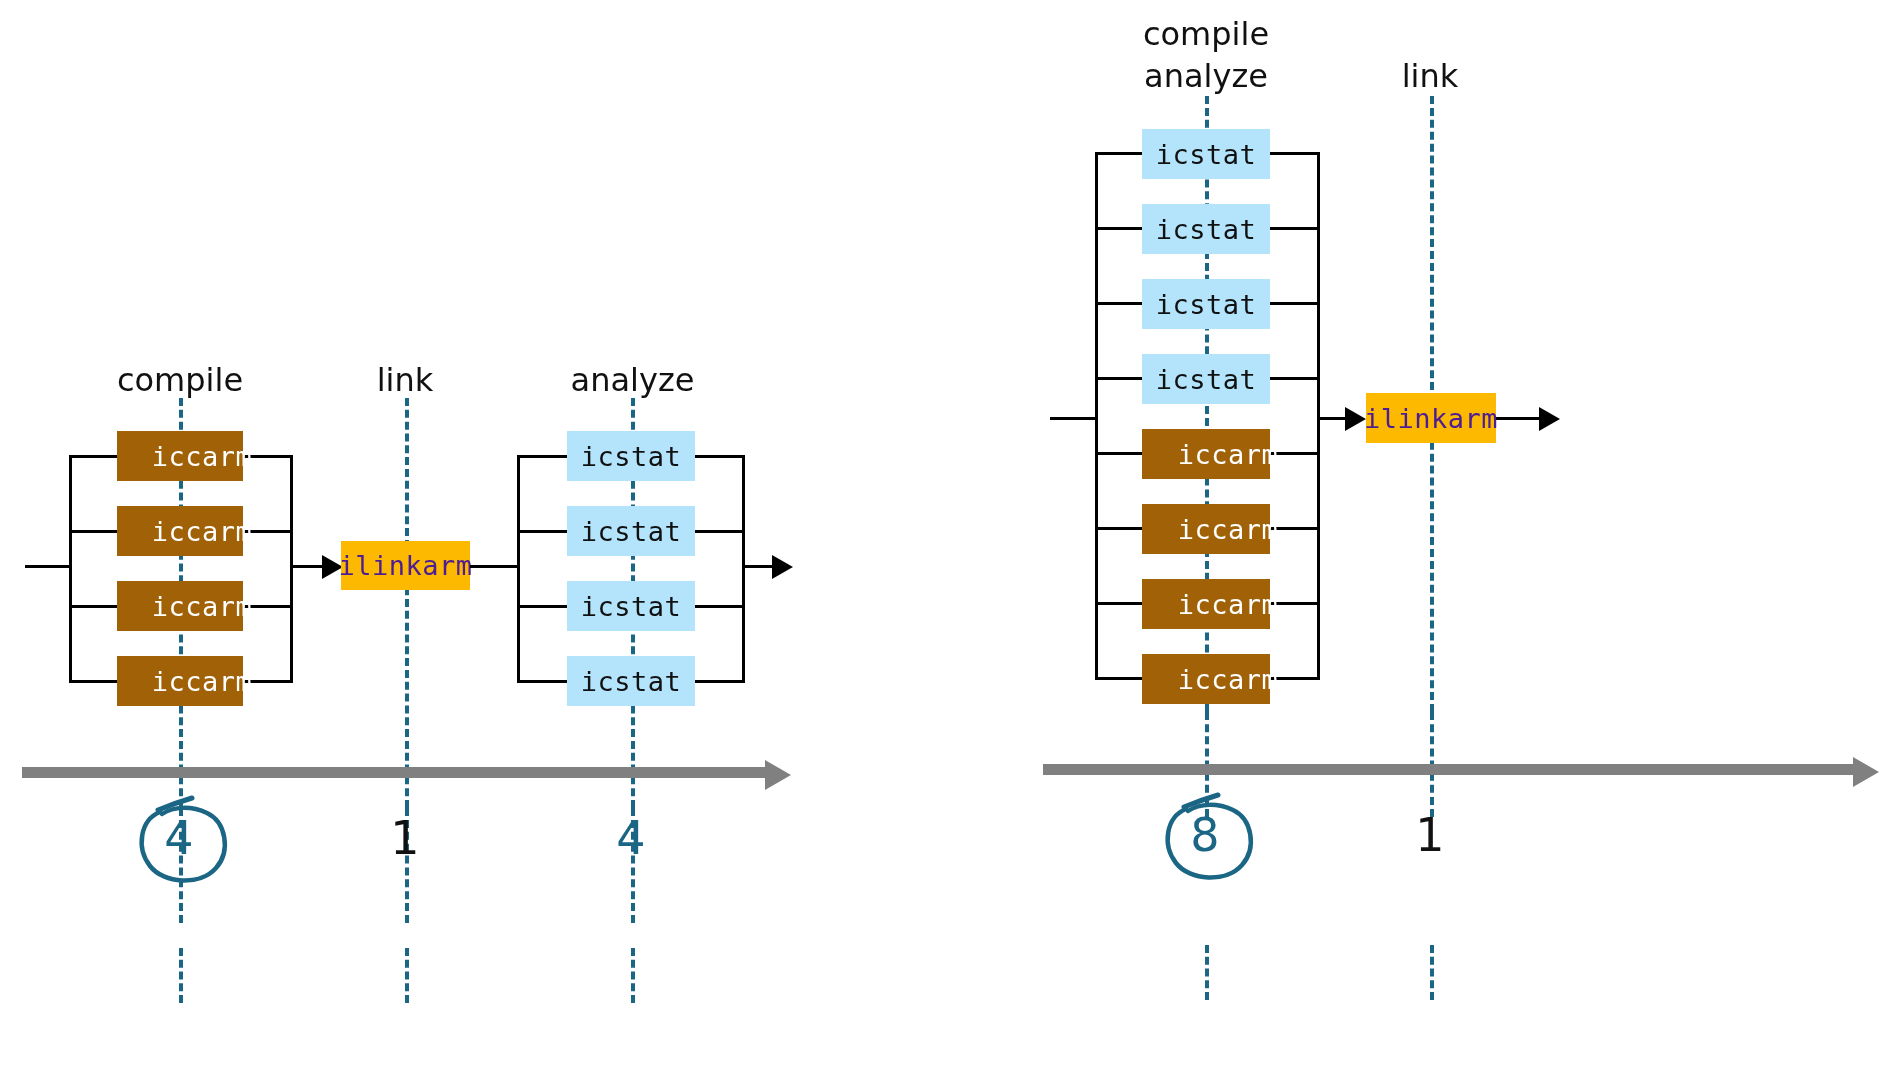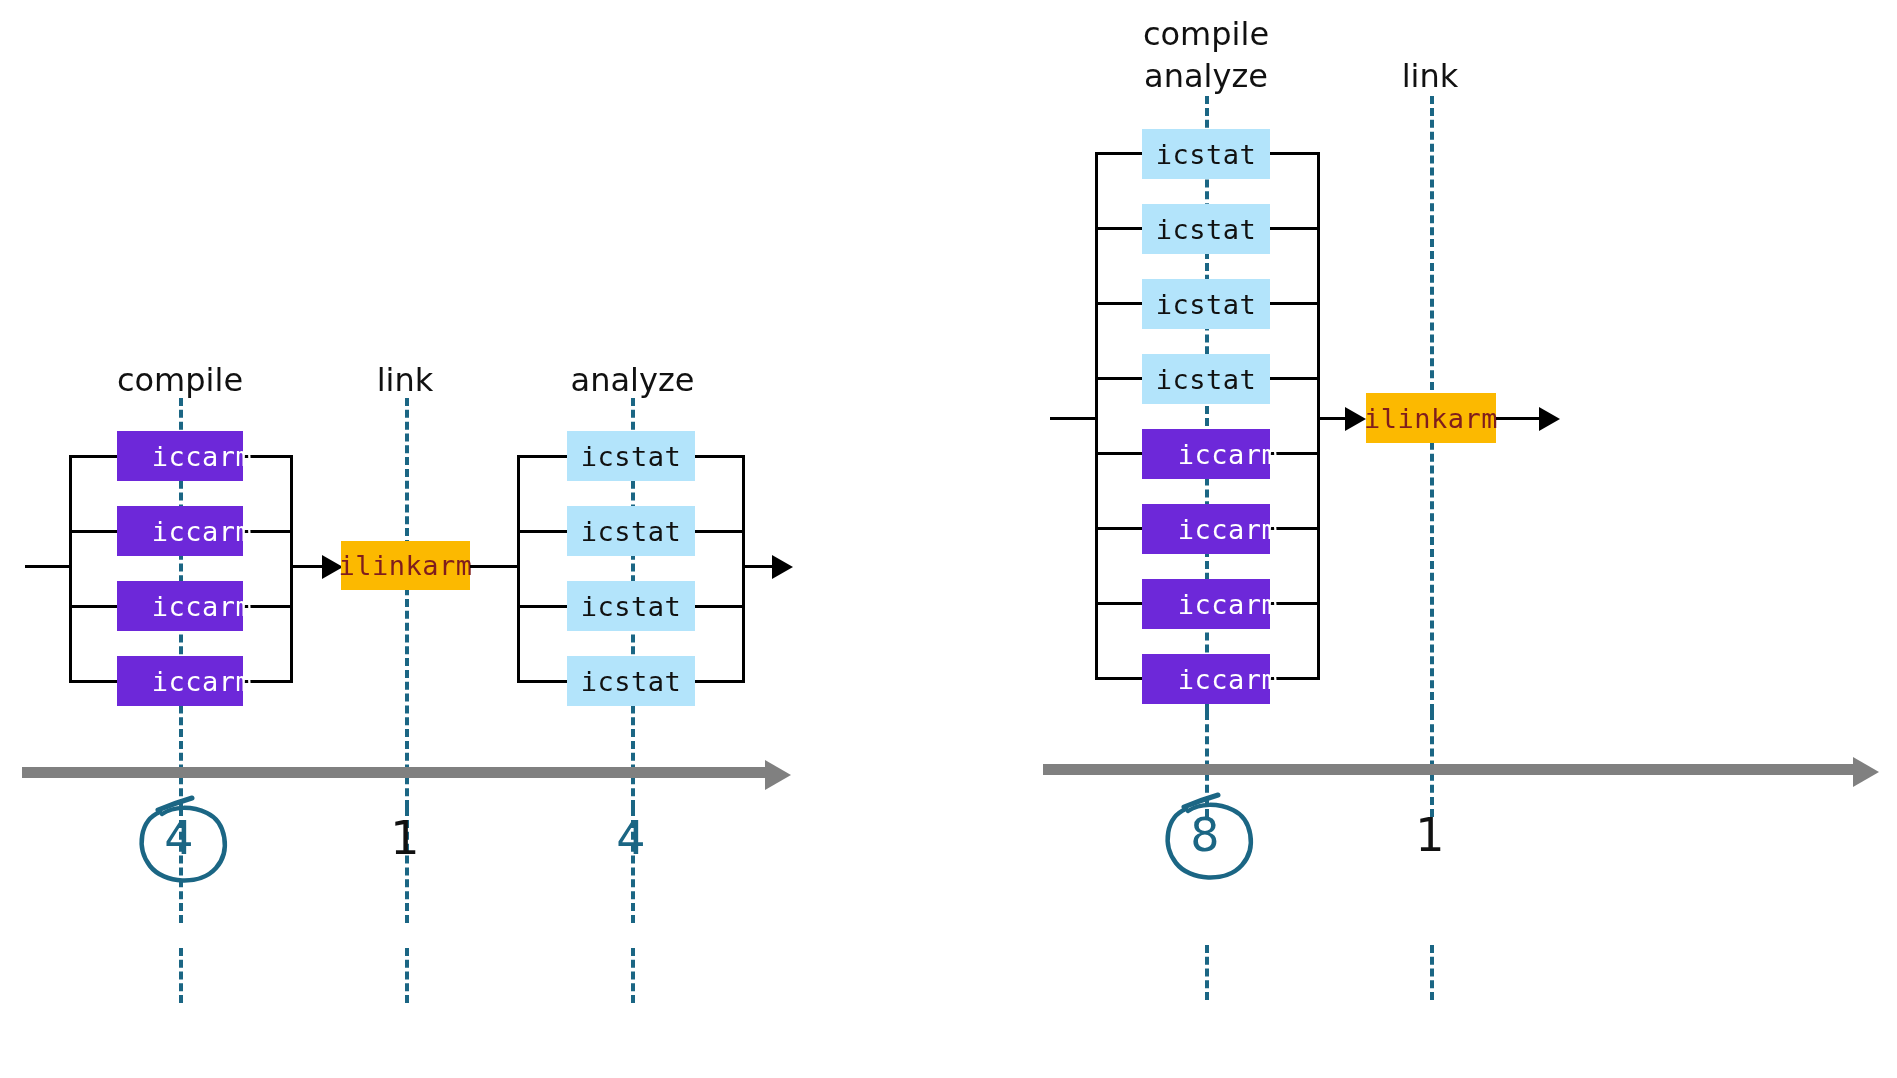--- a/index.html
+++ b/index.html
@@ -15,23 +15,23 @@
     font-family:"DejaVu Sans", sans-serif;text-align:center;
     white-space:pre;line-height:1.25;
   }
 
   
   .box{
     position:absolute;display:flex;align-items:center;justify-content:center;
     font-family:"DejaVu Sans Mono","Liberation Mono",monospace;
     font-size:27px;letter-spacing:.5px;box-sizing:border-box;
   }
-  .box.gray{background:#6d28d9;color:#ffffff;padding-left:44px;}
+  .box.gray{background:#a16207;color:#ffffff;padding-left:44px;}
   .box.blue{background:#b3e4fb;color:#111111;}
-  .box.orange{background:#fcb900;color:#7f1d1d;}
+  .box.orange{background:#fcb900;color:#4c1d95;}
 
   
   .hline{position:absolute;background:#000000;height:3px;}
   .vline{position:absolute;background:#000000;width:3px;}
 
   
   .dash{
     position:absolute;width:0;border-left:4px dashed #1b6684;
   }
 

